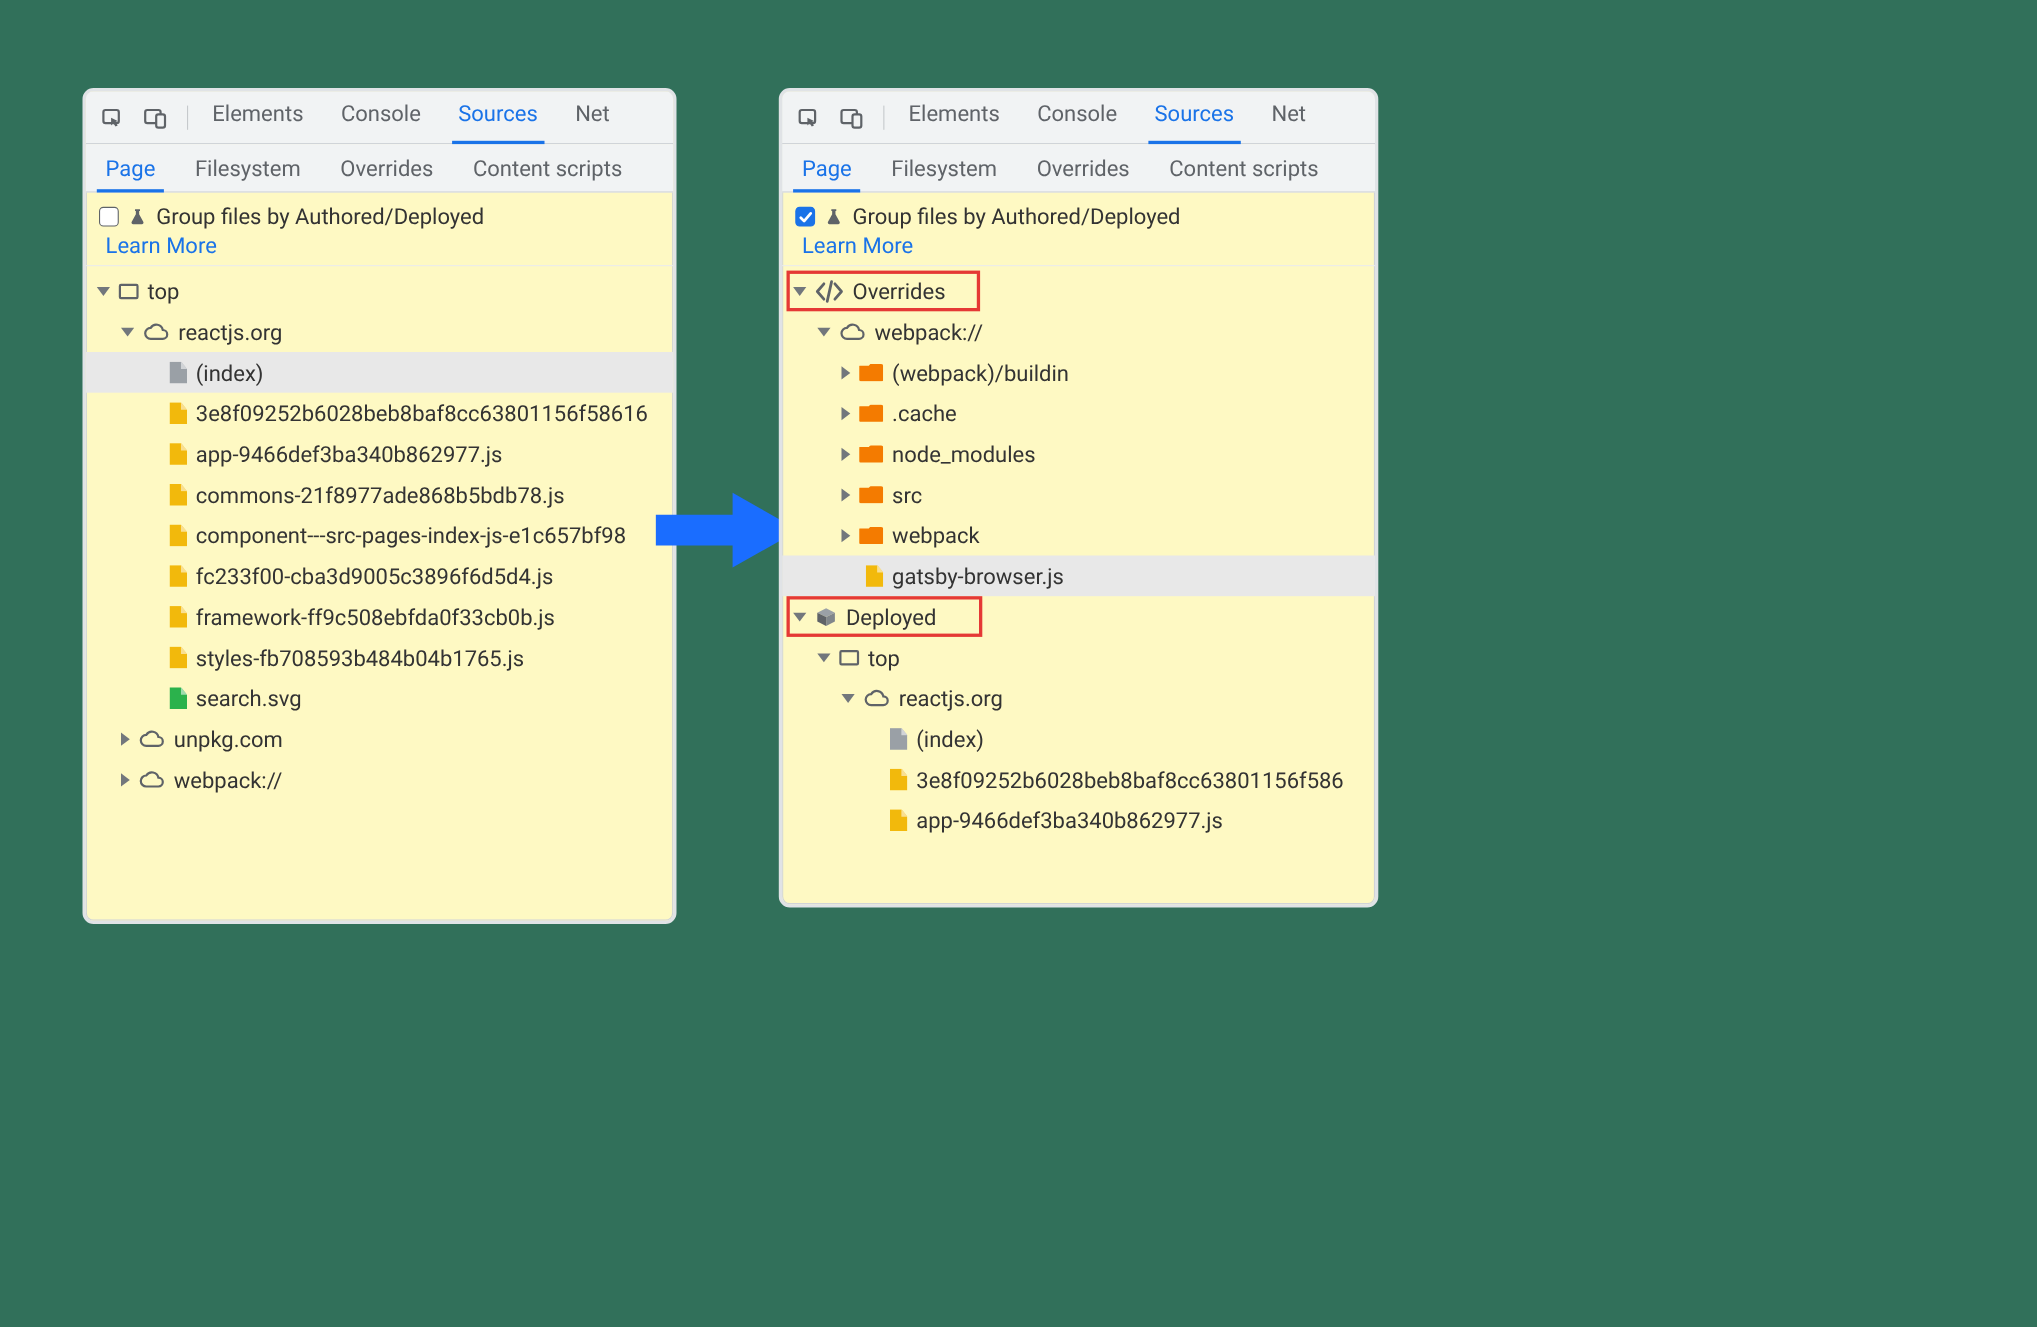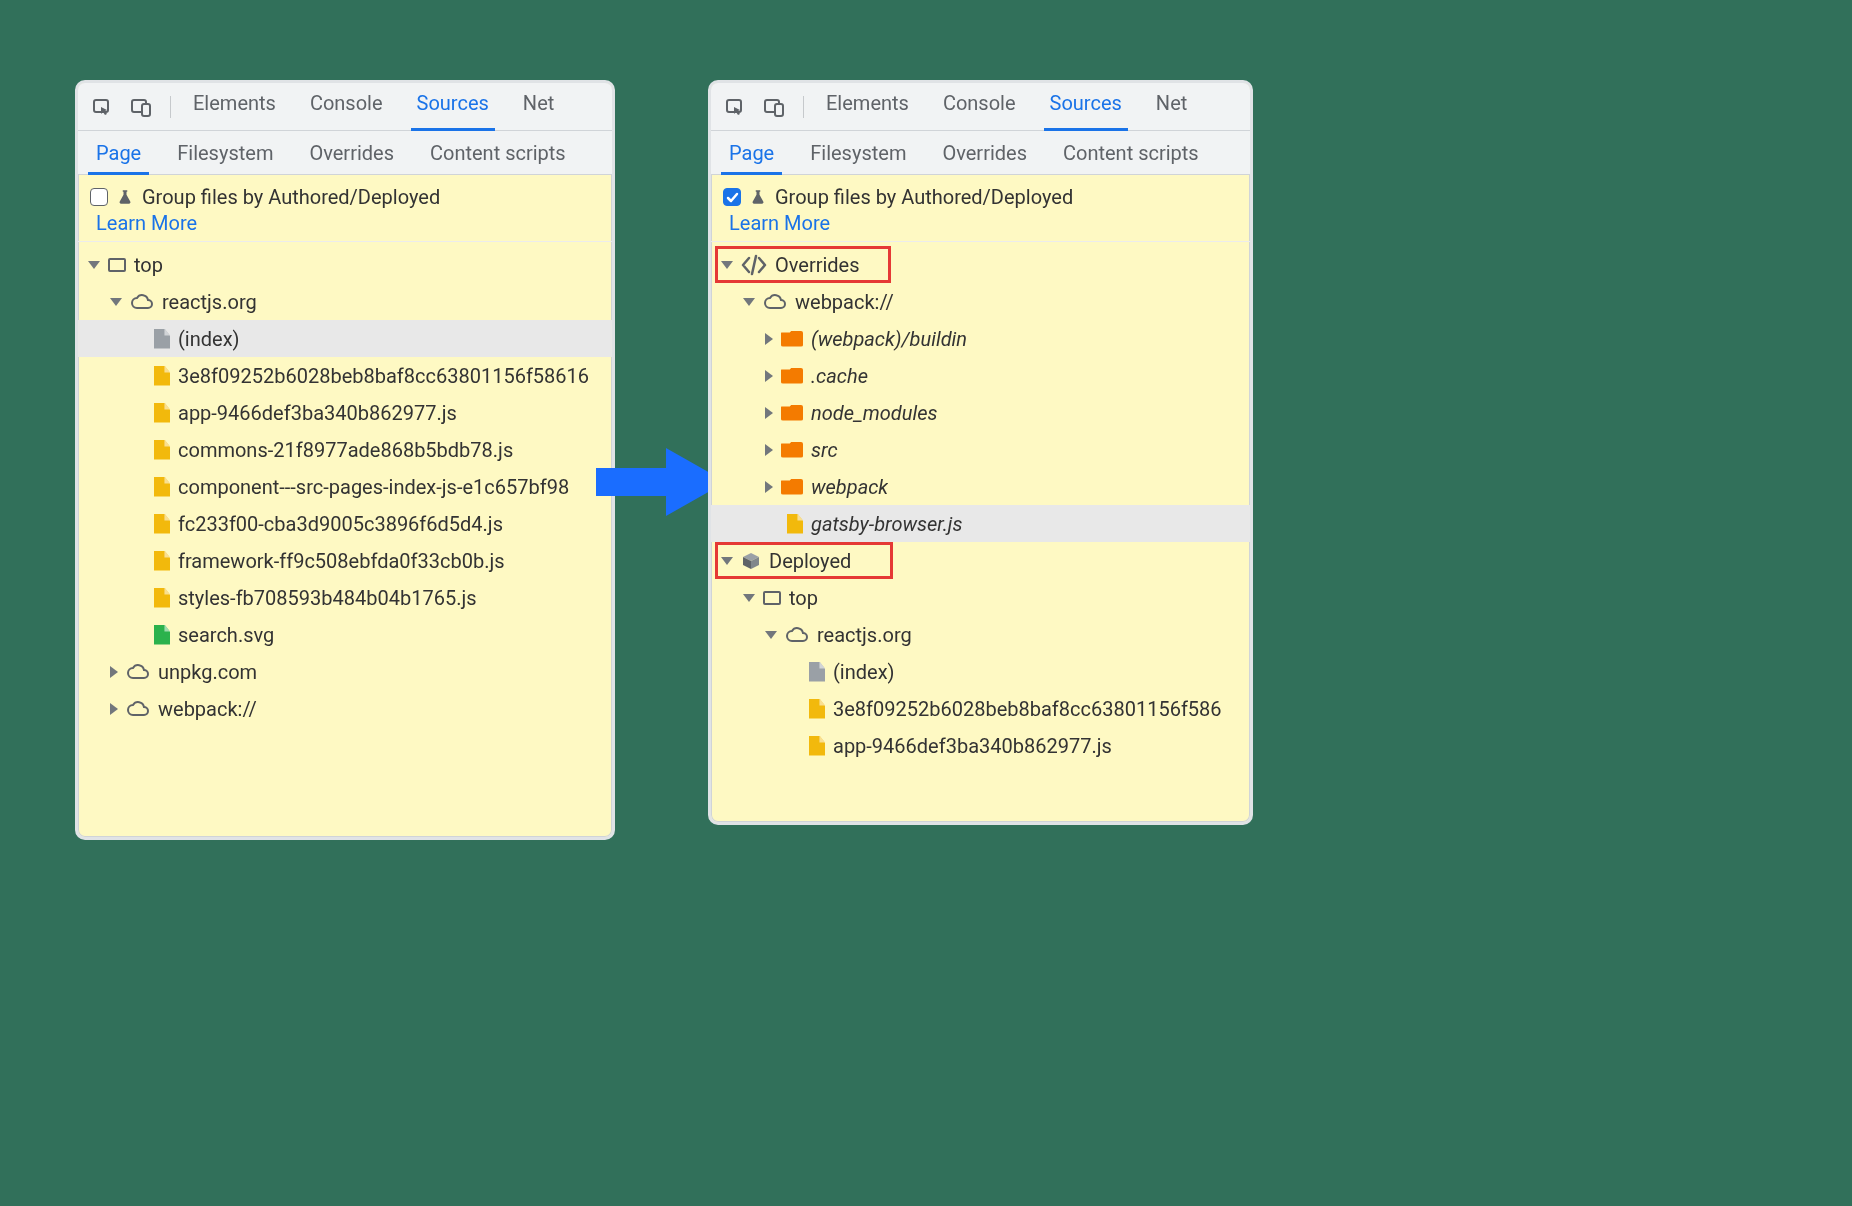--- a/index.html
+++ b/index.html
@@ -81,21 +81,21 @@
   .row {
     display:flex; align-items:center; height:37px; gap:8px;
     padding-left: calc(var(--d,0) * 22px + 10px);
     position: relative;
   }
   .row.selected { background:#e8e8e8; }
   .disclosure { width:0;height:0; border-style:solid; }
   .disclosure.open { border-width:8px 6px 0 6px; border-color:#72777c transparent transparent transparent; }
   .disclosure.closed { border-width:6px 0 6px 8px; border-color:transparent transparent transparent #72777c; }
   .label { overflow:hidden; text-overflow:clip; }
-  .italic { font-style: italic; }
+  .italic { }
   .hl-box { position:absolute; top:0; bottom:0; left:4px; border:3px solid #e53935; pointer-events:none; }
 
   
   .ic { display:inline-flex; align-items:center; justify-content:center; }
   .ic-frame { width:18px; height:14px; border:2px solid #5f6368; border-radius:2px; }
   .ic-cloud svg { display:block; }
   .ic-file {
     width:16px; height:20px;
     position:relative;
   }

